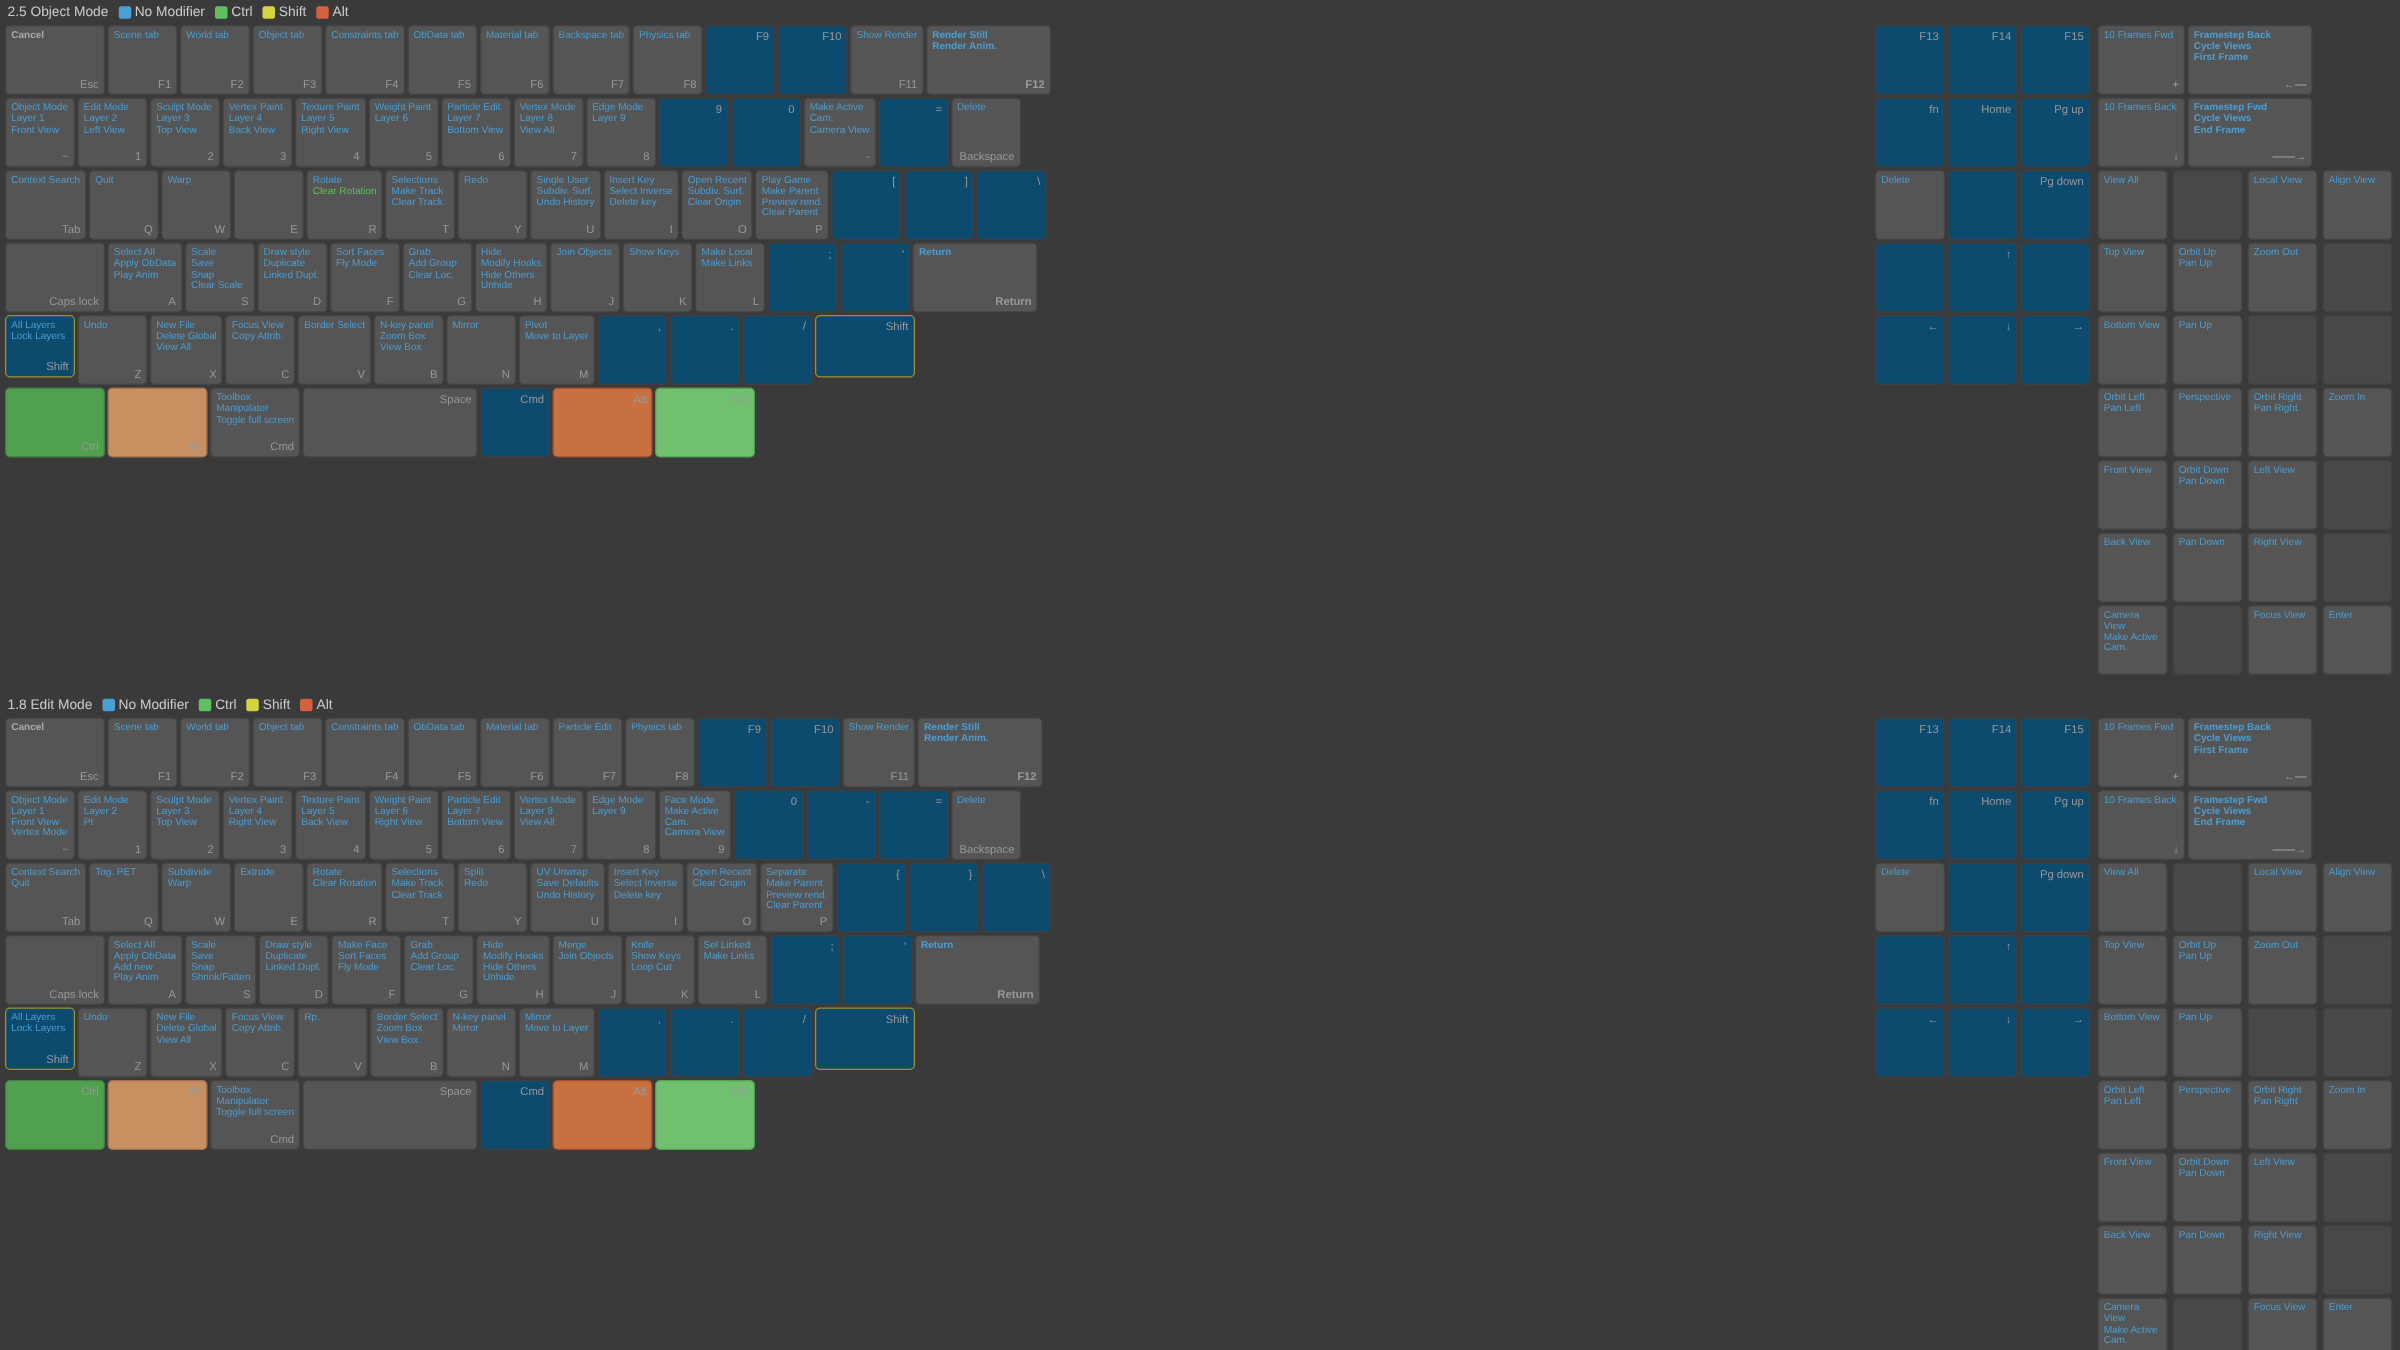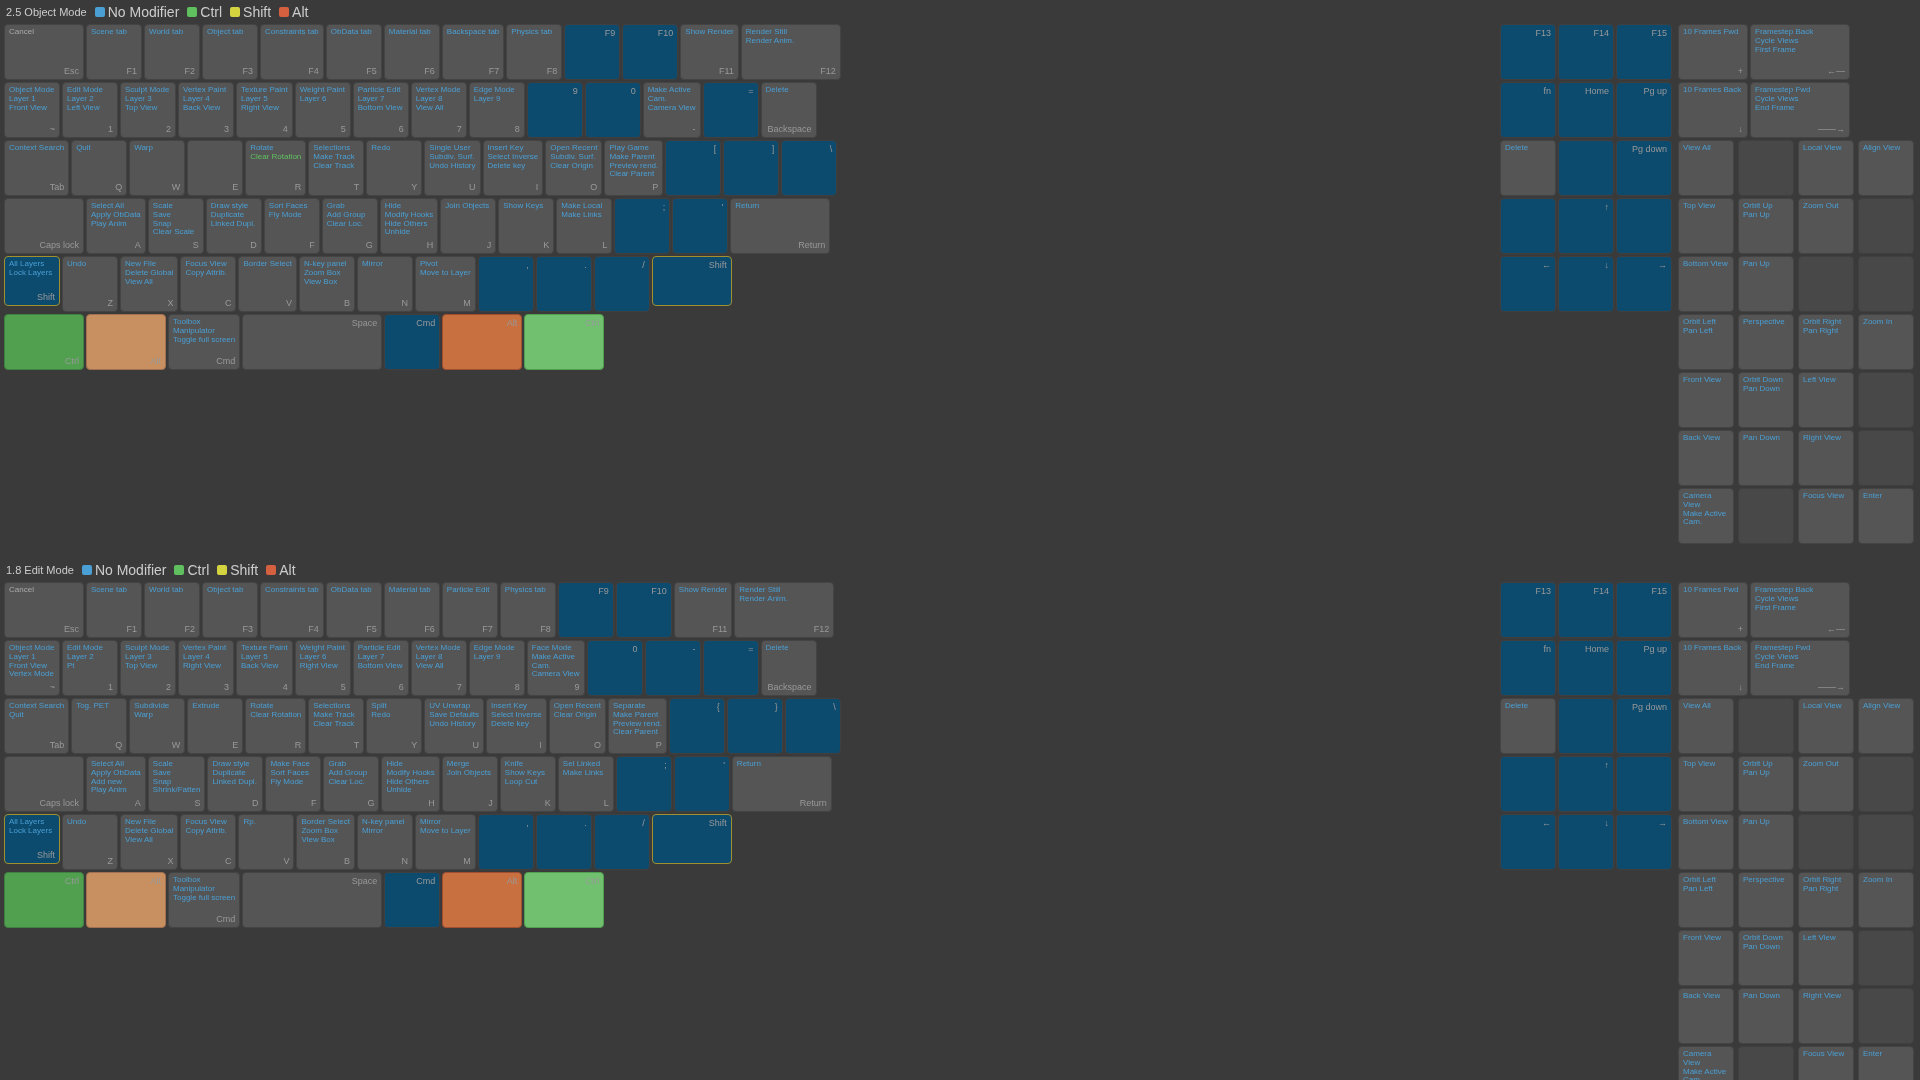--- a/index.html
+++ b/index.html
@@ -15,21 +15,21 @@
       font-size: 11px;
       padding: 4px 11px 2px 6px;
       display: flex;
       align-items: center;
       gap: 8px;
     }
     .legend-item {
       display: inline-flex;
       align-items: center;
       gap: 3px;
-      font-size: 14px;
+      font-size: 11px;
     }
     .legend-dot {
       width: 10px;
       height: 10px;
       border-radius: 2px;
     }
     .keyboard-section {
       padding: 2px 4px 6px 4px;
     }
     .key-row {
@@ -45,35 +45,35 @@
       min-height: 56px;
       padding: 3px 4px;
       display: flex;
       flex-direction: column;
       justify-content: space-between;
       cursor: pointer;
       position: relative;
       flex-shrink: 0;
     }
     .key.wide { min-width: 80px; }
-    .key.wider { min-width: 100px; }
+    .key.wider { min-width: 100px; font-weight: bold; }
     .key.widest { min-width: 140px; }
     .key.empty { background: #0c4a6e; border-color: #404040; }
     .key.yellow { background: #0c4a6e; border-color: #a09030; }
     .key.green { background: #50a050; border-color: #408040; }
     .key.orange { background: #c87040; border-color: #a05030; }
     .key.light-orange { background: #c89060; border-color: #a07050; }
     .key.light-green { background: #70c070; border-color: #50a050; }
     .key.shift-row { min-height: 50px; }
     .key-label {
       font-size: 8px;
       color: #4a9fd4;
       line-height: 1.1;
     }
-    .key-label.no-mod { color: #aaa; }
+    .key-label.no-mod { color: #aaa; font-weight: bold; }
     .key-label.ctrl { color: #60c060; }
     .key-label.alt { color: #d46040; }
     .key-bottom {
       font-size: 9px;
       color: #999;
       text-align: right;
       align-self: flex-end;
     }
     .numpad-key {
       background: #555;

